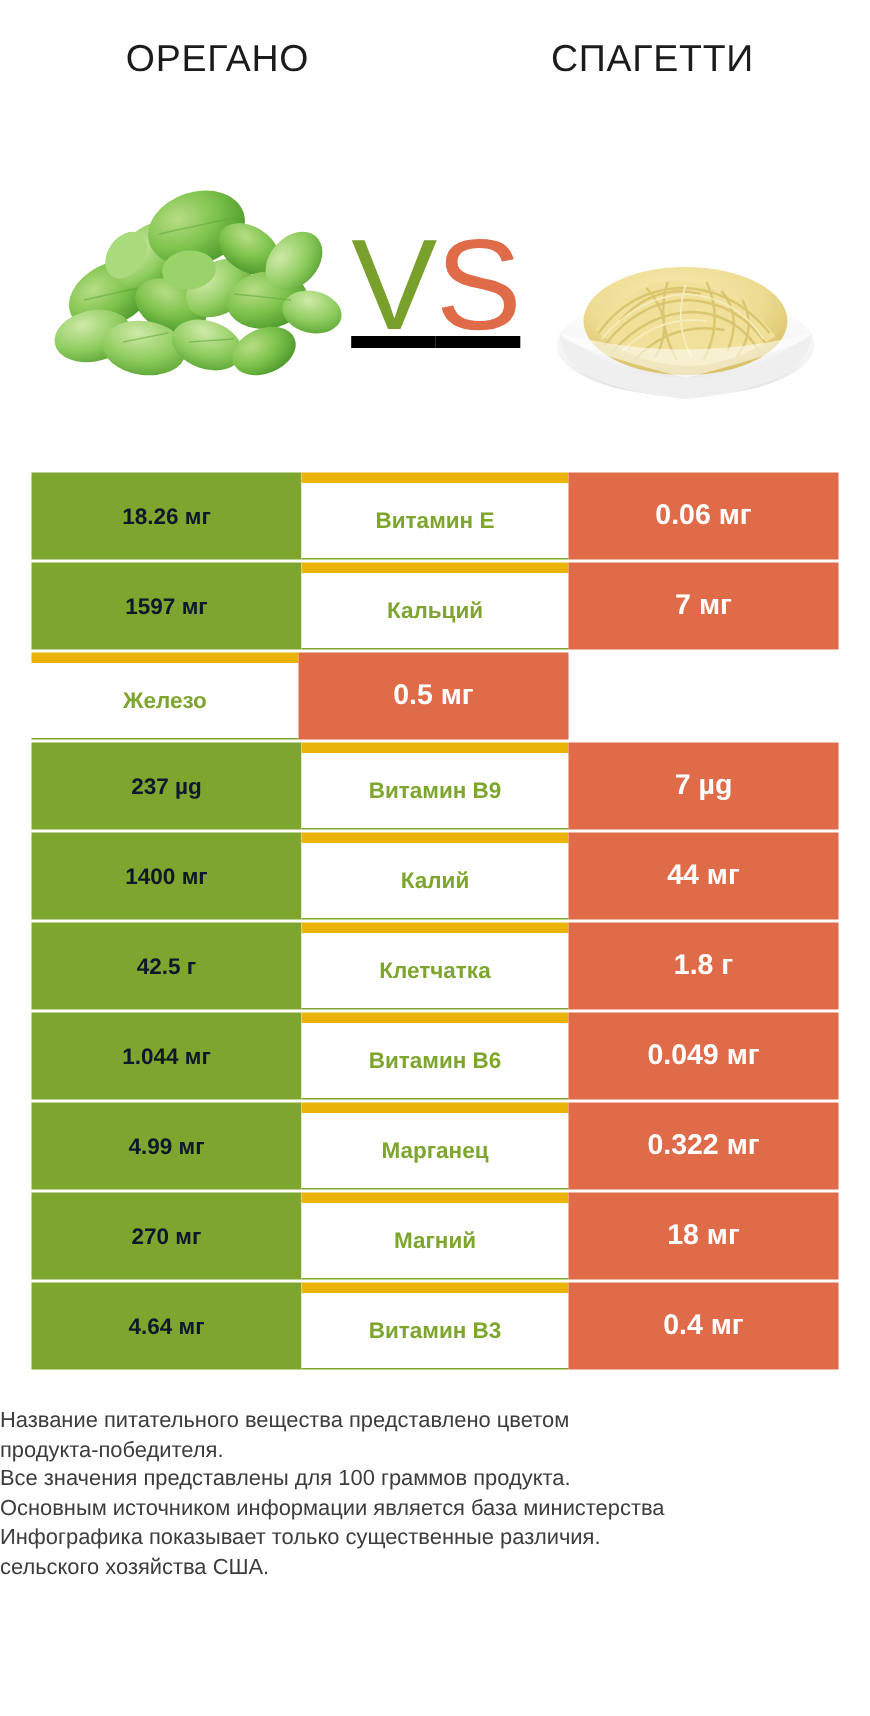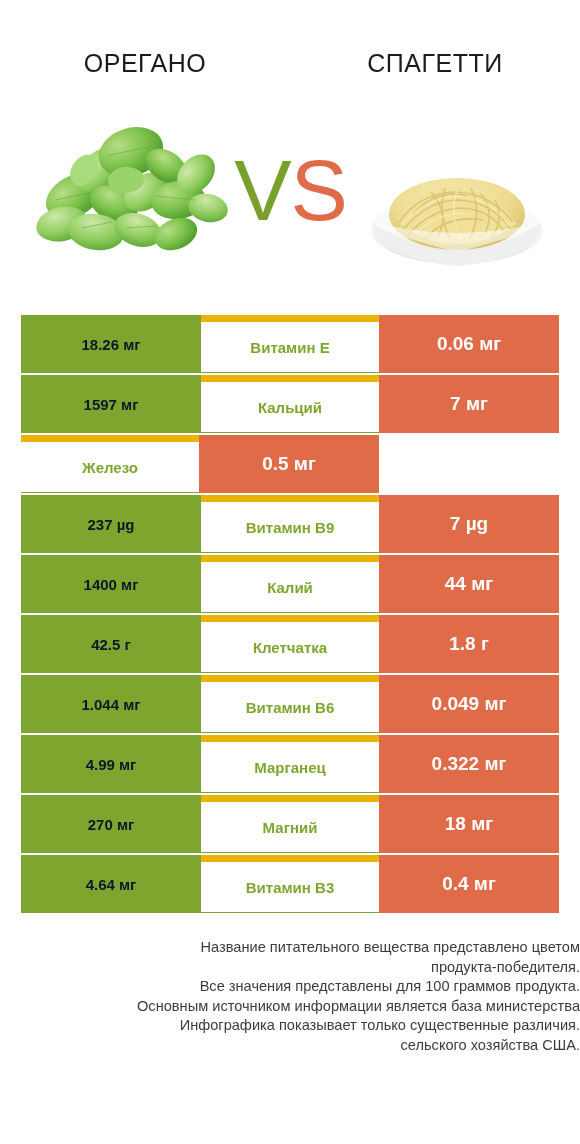--- a/index.html
+++ b/index.html
@@ -21,21 +21,21 @@
     position: absolute;
     top: 0;
     left: 0;
     width: 580px;
     height: 78px;
     display: flex;
   }
   .title-cell {
     flex: 1 1 50%;
     display: flex;
-    align-items: flex-end;
+    align-items: center;
     justify-content: center;
     padding-top: 0;
     box-sizing: border-box;
   }
   .title-text {
     font-size: 25px;
     letter-spacing: 0.5px;
     color: #1b1b1b;
     font-weight: 400;
     white-space: nowrap;
@@ -70,20 +70,21 @@
     left: 233px;
     top: 52px;
     width: 115px;
     height: 110px;
     font-size: 86px;
     line-height: 104px;
     font-weight: 400;
     text-align: center;
     letter-spacing: -1px;
     white-space: nowrap;
+    text-decoration: underline;
   }
   .vs .v { color: #7aa02c; }
   .vs .s { color: #e06b49; }
 
   
   .table {
     position: absolute;
     left: 21px;
     top: 315px;
     width: 538px;
@@ -126,21 +127,21 @@
     font-size: 19px;
     font-weight: 700;
   }
 
   
   .footer {
     position: absolute;
     left: 0;
     top: 938px;
     width: 580px;
-    text-align: right;
+    text-align: left;
     color: #3c3c3c;
     font-size: 14.6px;
     line-height: 19.5px;
   }
   .footer p { margin: 0; padding: 0; }
 </style>
 </head>
 <body>
 
 <div class="titles">

